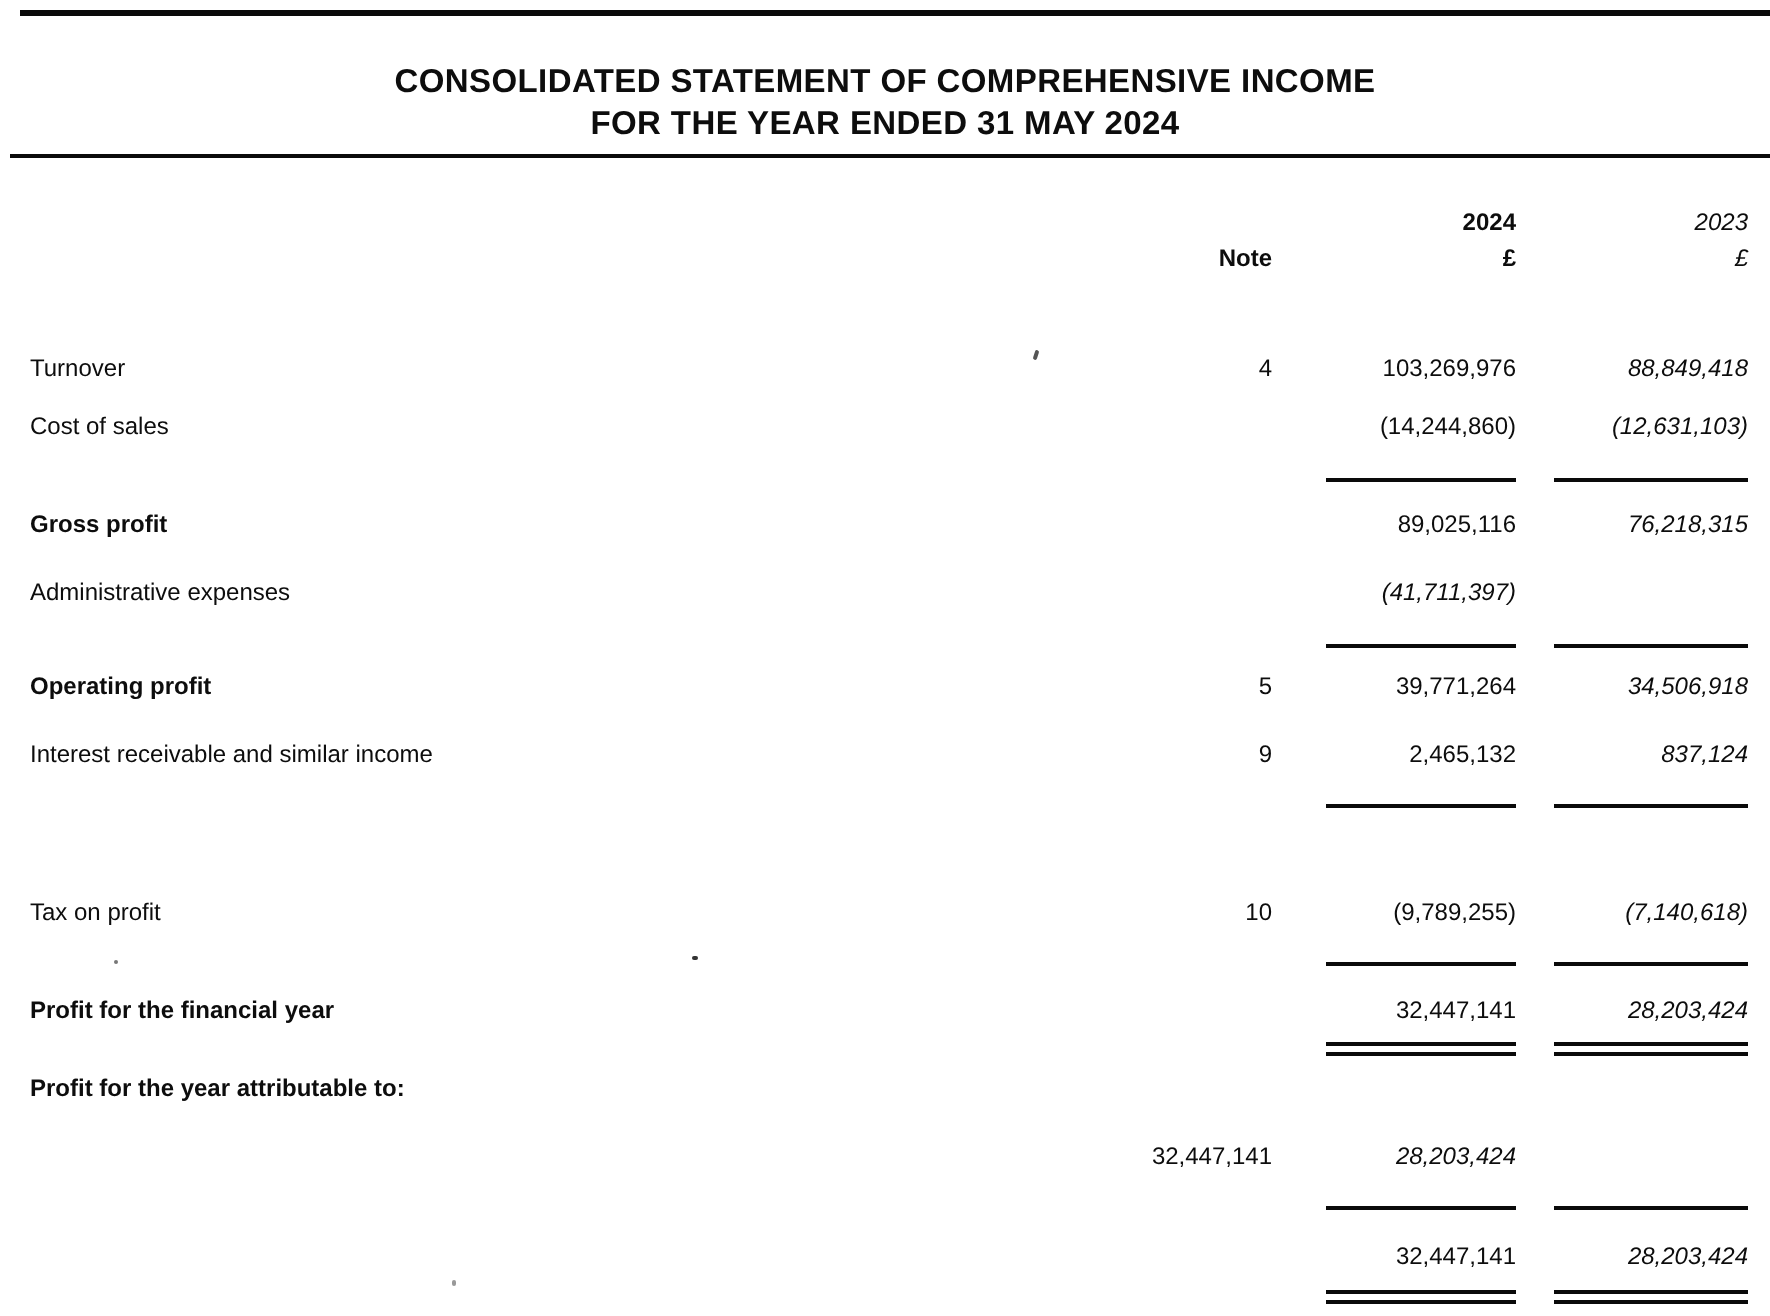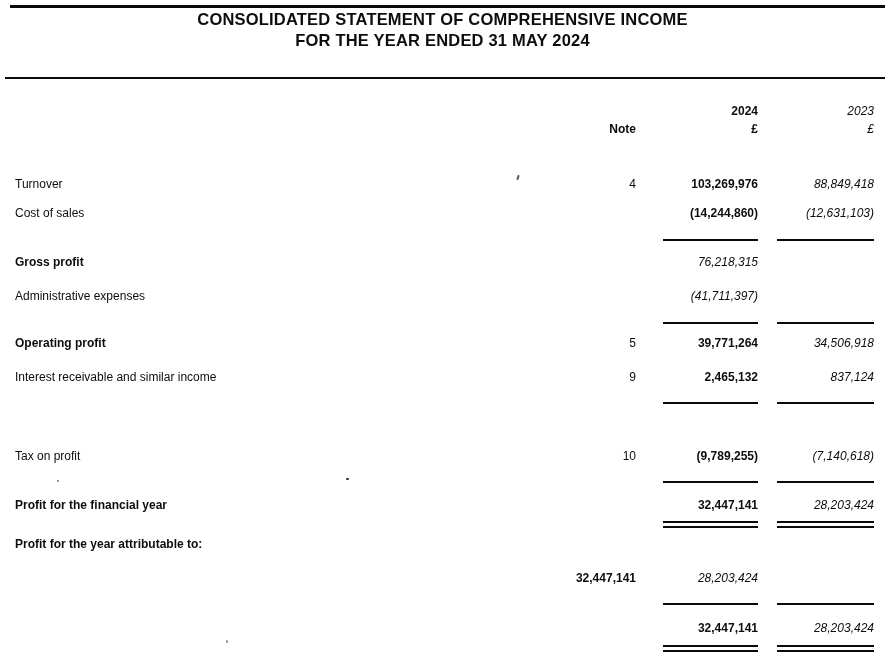--- a/index.html
+++ b/index.html
@@ -19,37 +19,37 @@
     position: absolute; top: 5px; left: 10px; right: 0;
     height: 3px; background: #0a0a0a;
   }
   .page-border-under-title {
     position: absolute; top: 77px; left: 5px; right: 0;
     height: 2px; background: #0a0a0a;
   }
 
   
   .title-block {
-    position: absolute; top: 9px; left: 0; width: 100%;
+    position: absolute; top: 31px; left: 0; width: 100%;
     text-align: center; font-weight: bold; font-size: 16.5px;
     line-height: 21px; letter-spacing: 0.2px;
   }
 
   
   .row {
     position: absolute; left: 0; width: 885px;
     display: grid;
     grid-template-columns: 1fr 76px 122px 116px;
     padding: 0 11px 0 15px;
     font-size: 12px; line-height: 20px;
     align-items: baseline;
   }
   .c-label { text-align: left; }
   .c-note  { text-align: right; }
-  .c-24    { text-align: right; font-weight: bold; }
+  .c-24    { text-align: right; font-weight: normal; }
   .c-23    { text-align: right; font-style: italic; }
   .bold .c-label { font-weight: bold; }
 
   
   .hdr .c-24 { font-weight: bold; }
   .hdr-note { font-weight: bold; }
 
   
   .rule-seg-24 { grid-column: 3; width: 95px; margin-left: auto; border-top: 2px solid #0a0a0a; }
   .rule-seg-23 { grid-column: 4; width: 97px; margin-left: auto; border-top: 2px solid #0a0a0a; }
@@ -109,20 +109,21 @@
   </div>
 
   <div class="row" style="top:239px">
     <div class="rule-seg-24"></div>
     <div class="rule-seg-23"></div>
   </div>
 
   <div class="row bold" style="top:252px">
     <div class="c-label">Gross profit</div>
     <div class="c-note"></div>
+    <div class="c-24">89,025,116</div>
     <div class="c-23">76,218,315</div>
   </div>
 
   <div class="row" style="top:286px">
     <div class="c-label">Administrative expenses</div>
     <div class="c-note"></div>
     <div class="c-23">(41,711,397)</div>
   </div>
 
   <div class="row" style="top:322px">

